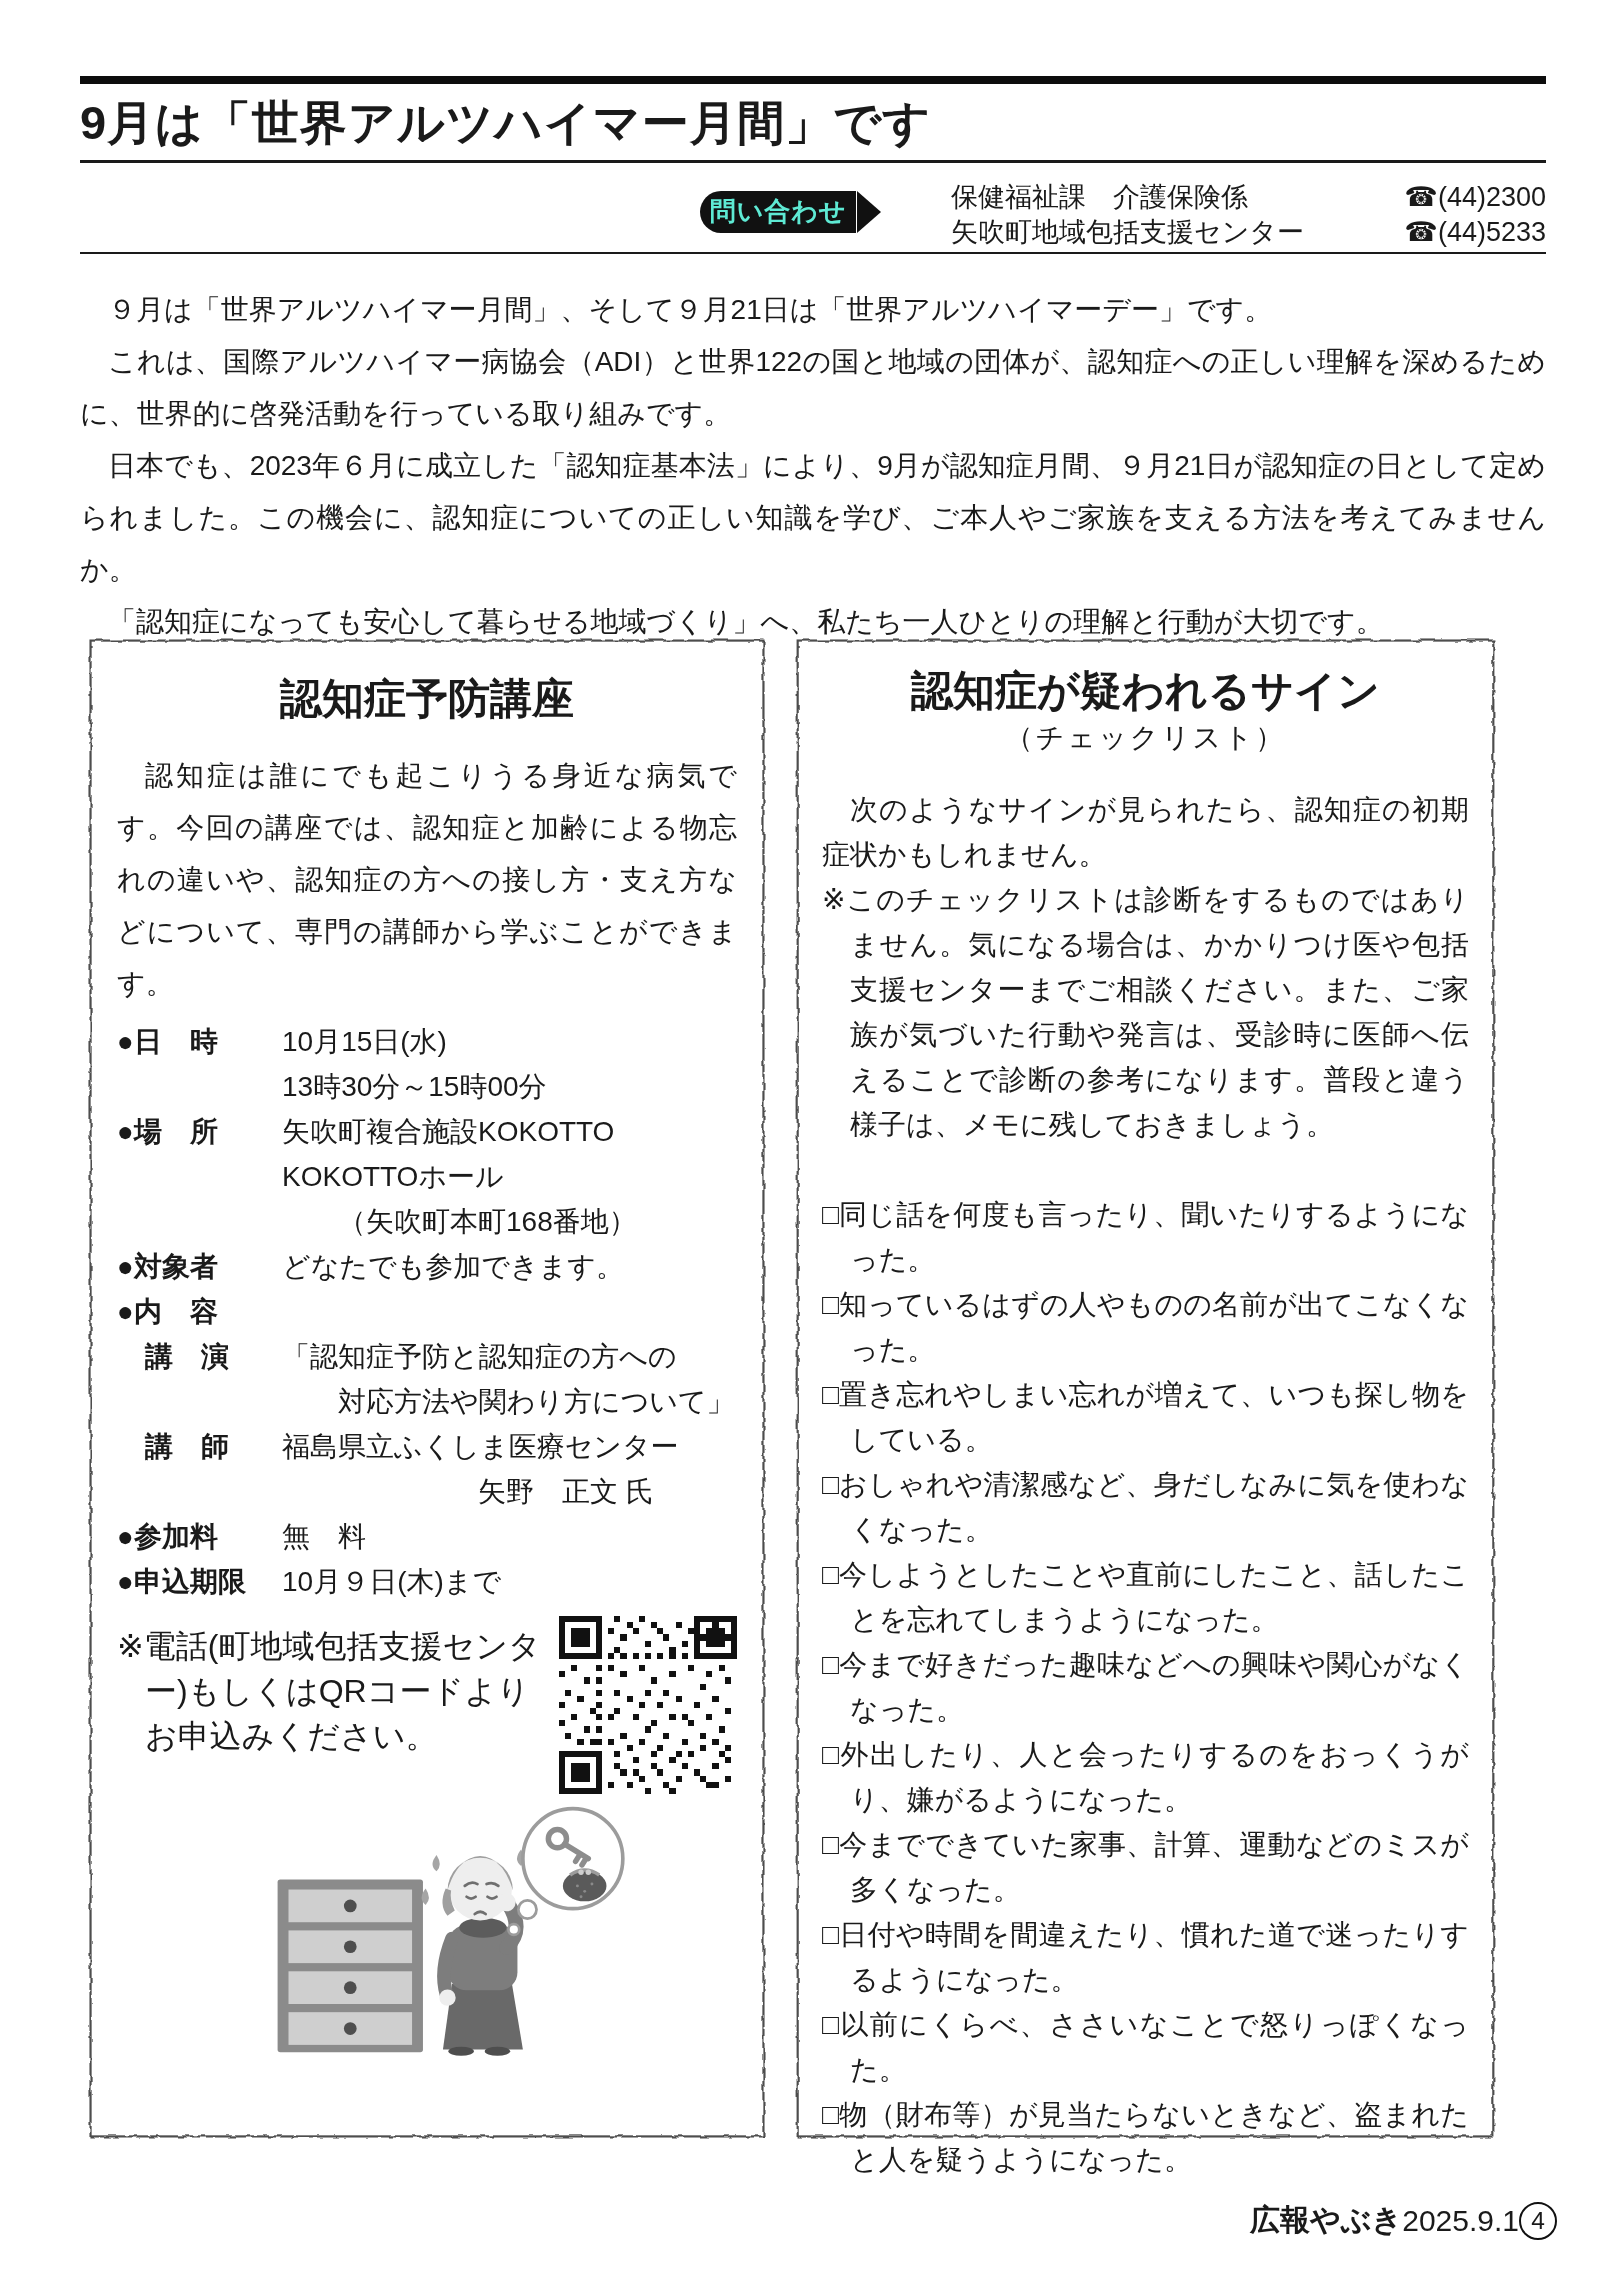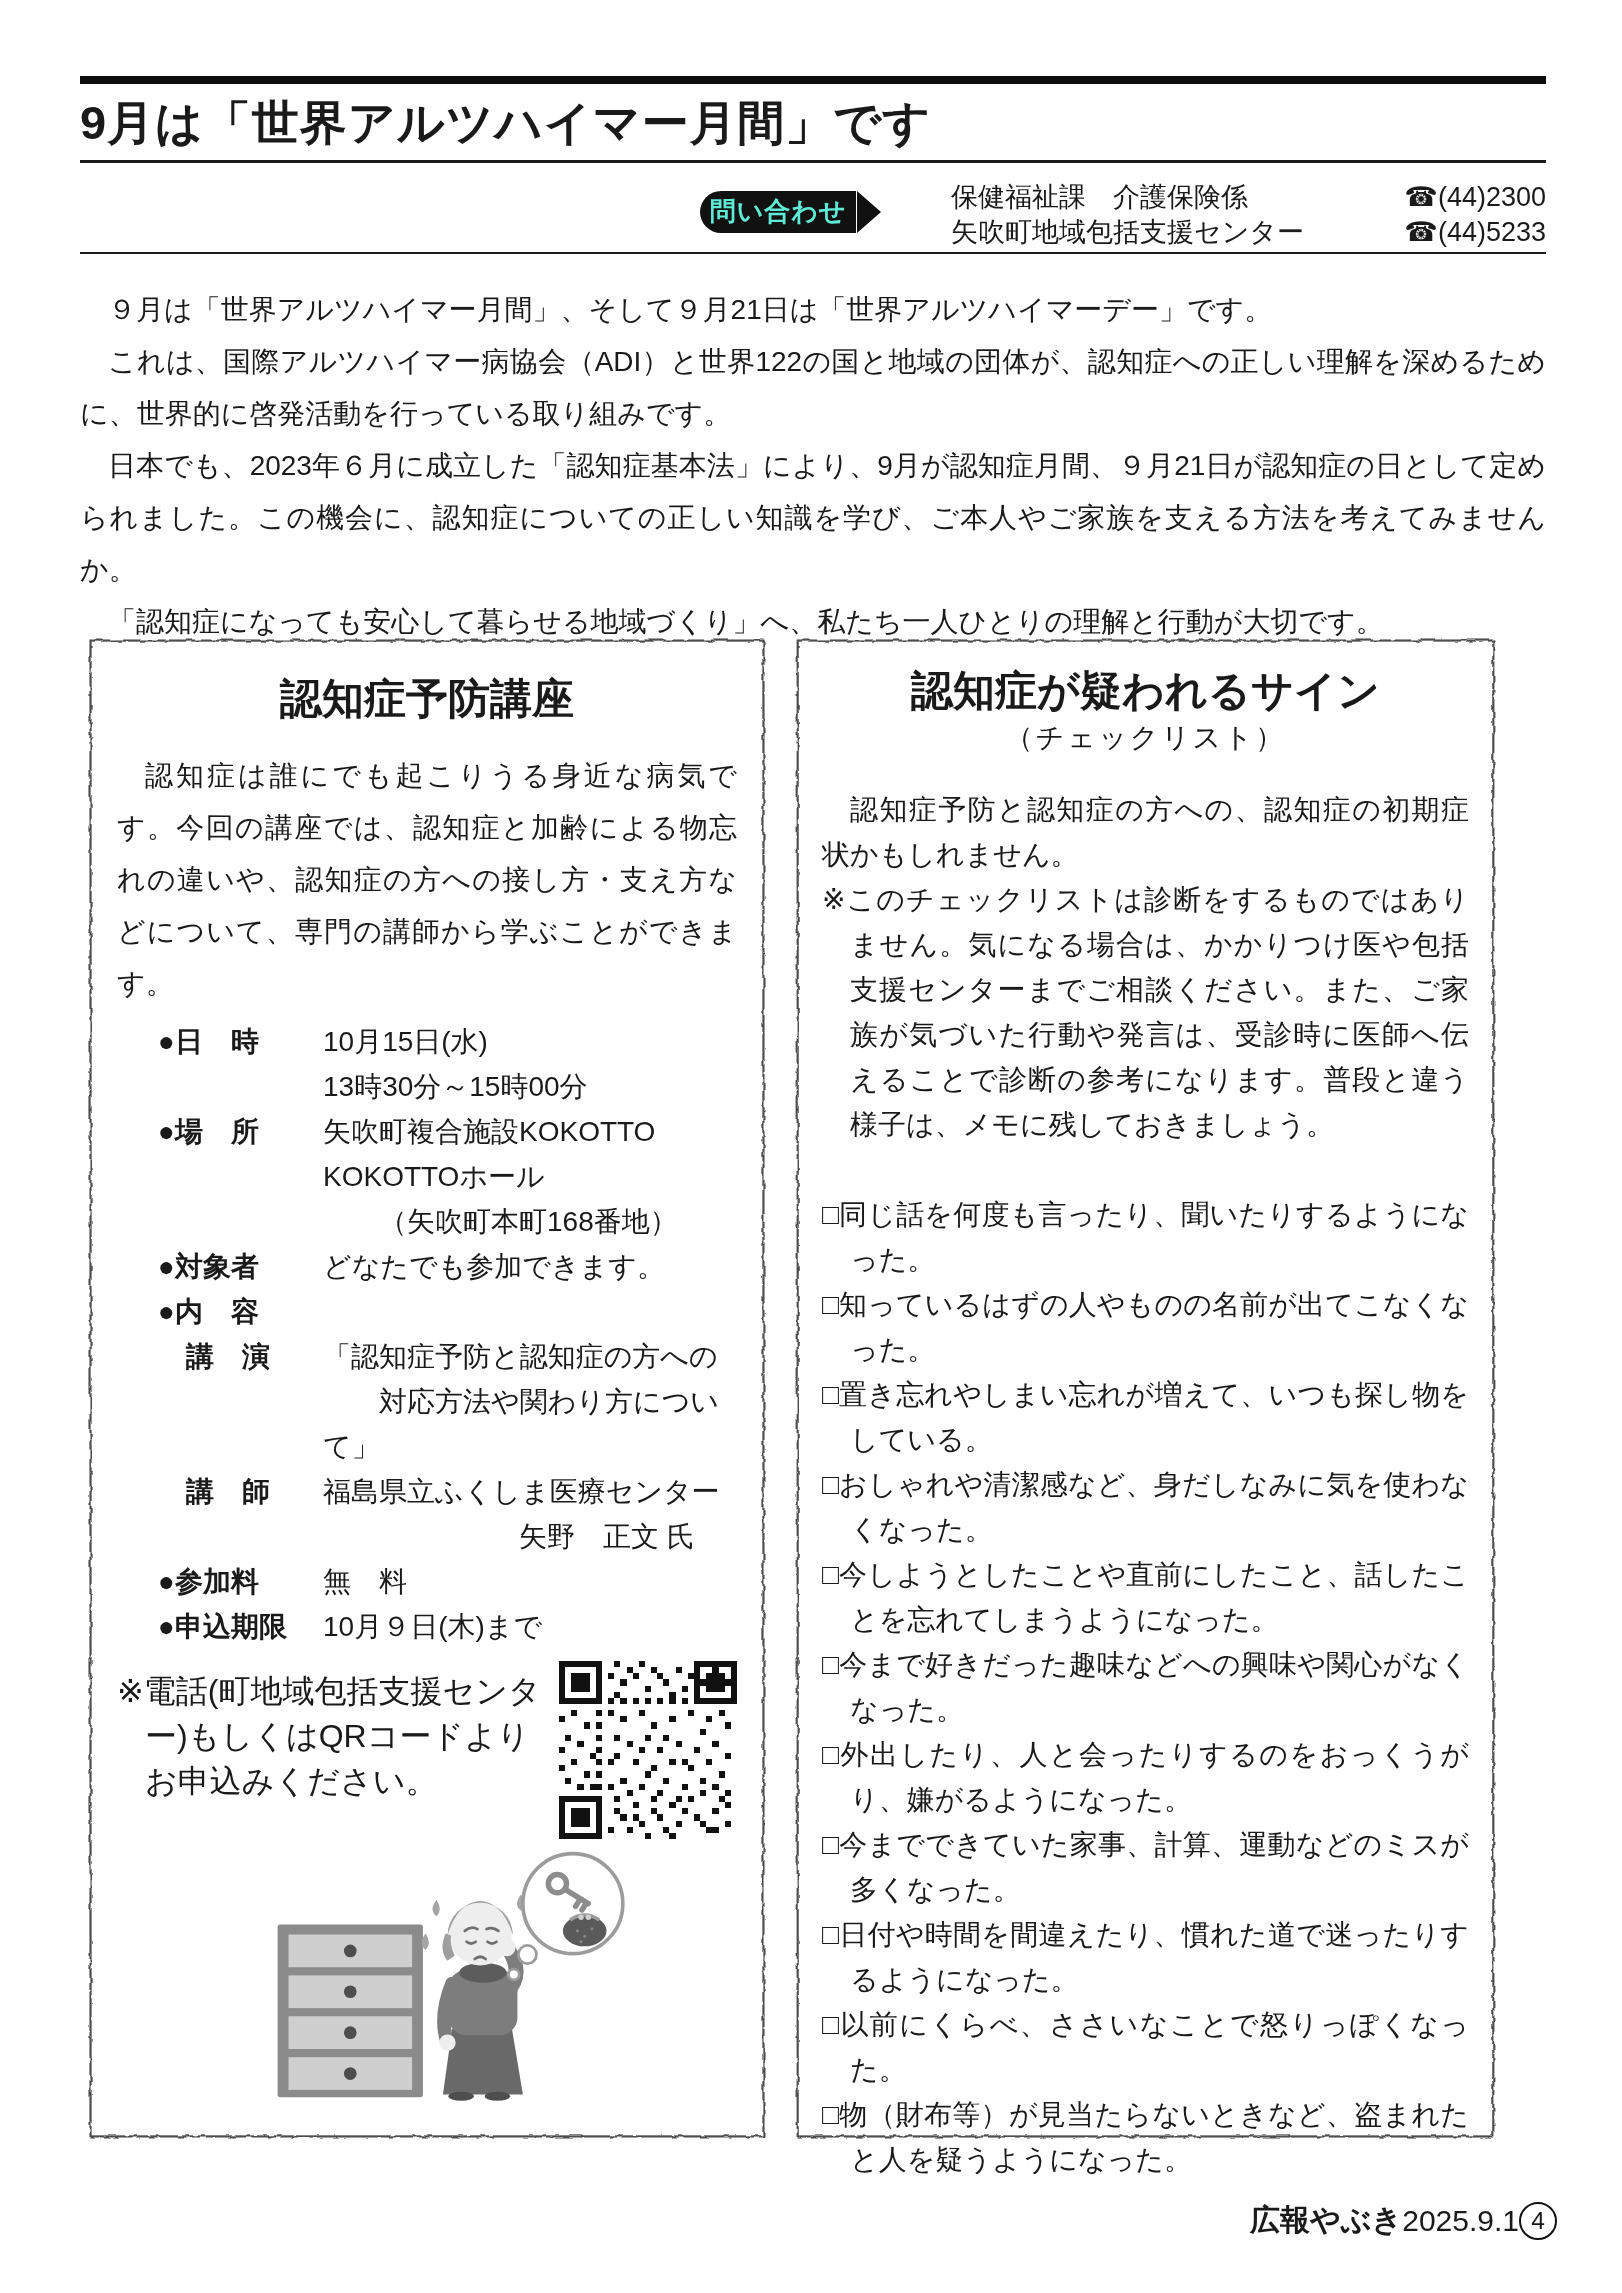--- a/index.html
+++ b/index.html
@@ -45,21 +45,21 @@
   .box-left  .box-inner { padding:35px 31px 0; }
   .box-right .box-inner { padding:27px 29px 0; }
 
   .box-title { text-align:center; font-size:42px; font-weight:800; line-height:55px; }
   .box-subtitle { text-align:center; font-size:28px; line-height:40px; letter-spacing:2.7px; }
 
   .lecture-intro { margin-top:23.6px; font-size:28px; line-height:52px; text-indent:1em; text-align:justify; }
 
   .details { margin-top:9px; font-size:28px; line-height:45px; }
   .detail-row { display:flex; }
-  .detail-label { width:165px; flex-shrink:0; font-weight:700; white-space:nowrap;margin-left:41px; }
+  .detail-label { width:165px; flex-shrink:0; font-weight:700; white-space:nowrap; }
   .detail-value { flex:1; }
 
   .note-row { display:flex; align-items:flex-start; margin-top:12.7px; }
   .note-text { flex:1; font-size:32px; line-height:45px; padding-left:28px; text-indent:-28px; margin-top:7.3px; }
   .qr { width:178px; height:178px; margin-left:3.6px; flex-shrink:0; }
 
   .illustration { margin-top:7.3px; display:flex; justify-content:center; }
 
   .check-intro { margin-top:29px; font-size:28px; line-height:45px; text-indent:1em; text-align:justify; }
   .check-note  { font-size:28px; line-height:45px; padding-left:28px; text-indent:-28px; text-align:justify; }
@@ -244,21 +244,21 @@
   </div>
 </div>
 
 <div class="abs box box-right">
   <svg class="border-svg" width="705" height="1505" aria-hidden="true" viewBox="0 0 775 1655">
     <rect x="5" y="5" width="765" height="1645" fill="none" stroke="#4d4d4d" stroke-width="2.4" filter="url(#wavy)"></rect>
   </svg>
   <div class="box-inner">
     <div class="box-title">認知症が疑われるサイン</div>
     <div class="box-subtitle">（チェックリスト）</div>
-    <p class="check-intro">認知症予防と認知症の方への、認知症の初期症状かもしれません。</p>
+    <p class="check-intro">次のようなサインが見られたら、認知症の初期症状かもしれません。</p>
     <p class="check-note">※このチェックリストは診断をするものではありません。気になる場合は、かかりつけ医や包括支援センターまでご相談ください。また、ご家族が気づいた行動や発言は、受診時に医師へ伝えることで診断の参考になります。普段と違う様子は、メモに残しておきましょう。</p>
     <div class="checklist">
       <p class="check-item">□同じ話を何度も言ったり、聞いたりするようになった。</p>
       <p class="check-item">□知っているはずの人やものの名前が出てこなくなった。</p>
       <p class="check-item">□置き忘れやしまい忘れが増えて、いつも探し物をしている。</p>
       <p class="check-item">□おしゃれや清潔感など、身だしなみに気を使わなくなった。</p>
       <p class="check-item">□今しようとしたことや直前にしたこと、話したことを忘れてしまうようになった。</p>
       <p class="check-item">□今まで好きだった趣味などへの興味や関心がなくなった。</p>
       <p class="check-item">□外出したり、人と会ったりするのをおっくうがり、嫌がるようになった。</p>
       <p class="check-item">□今までできていた家事、計算、運動などのミスが多くなった。</p>

